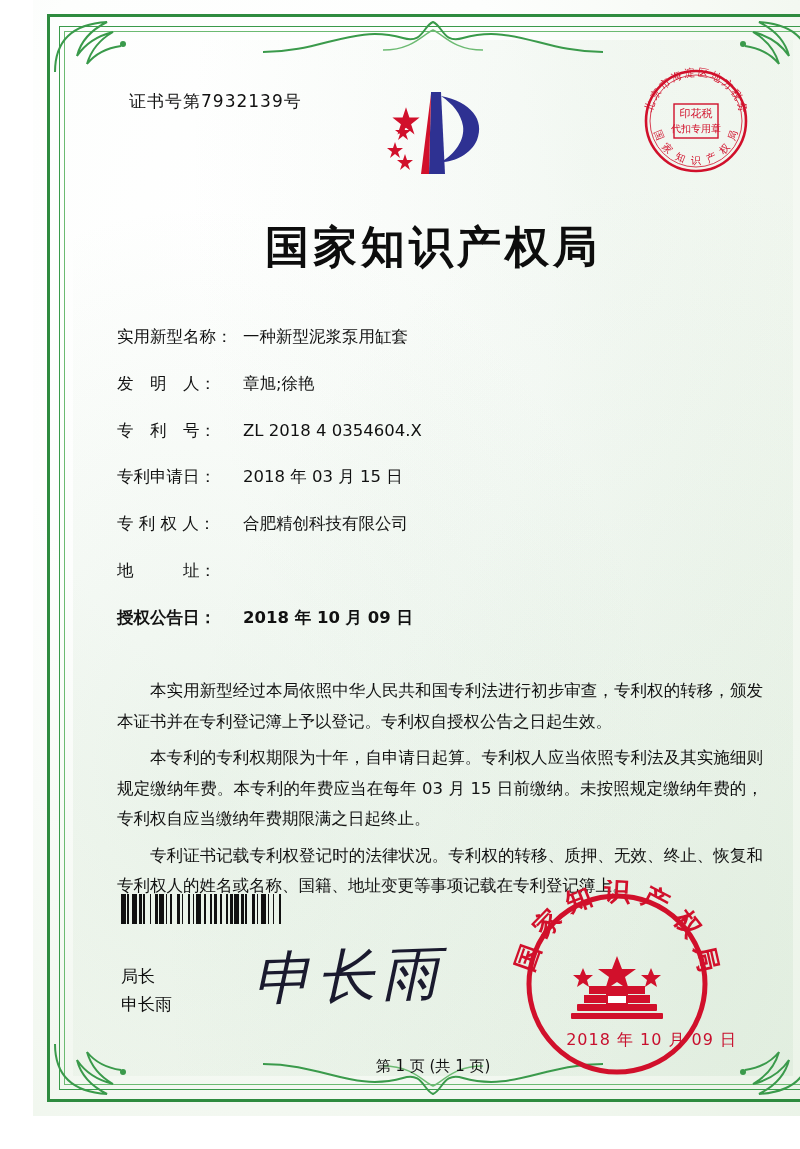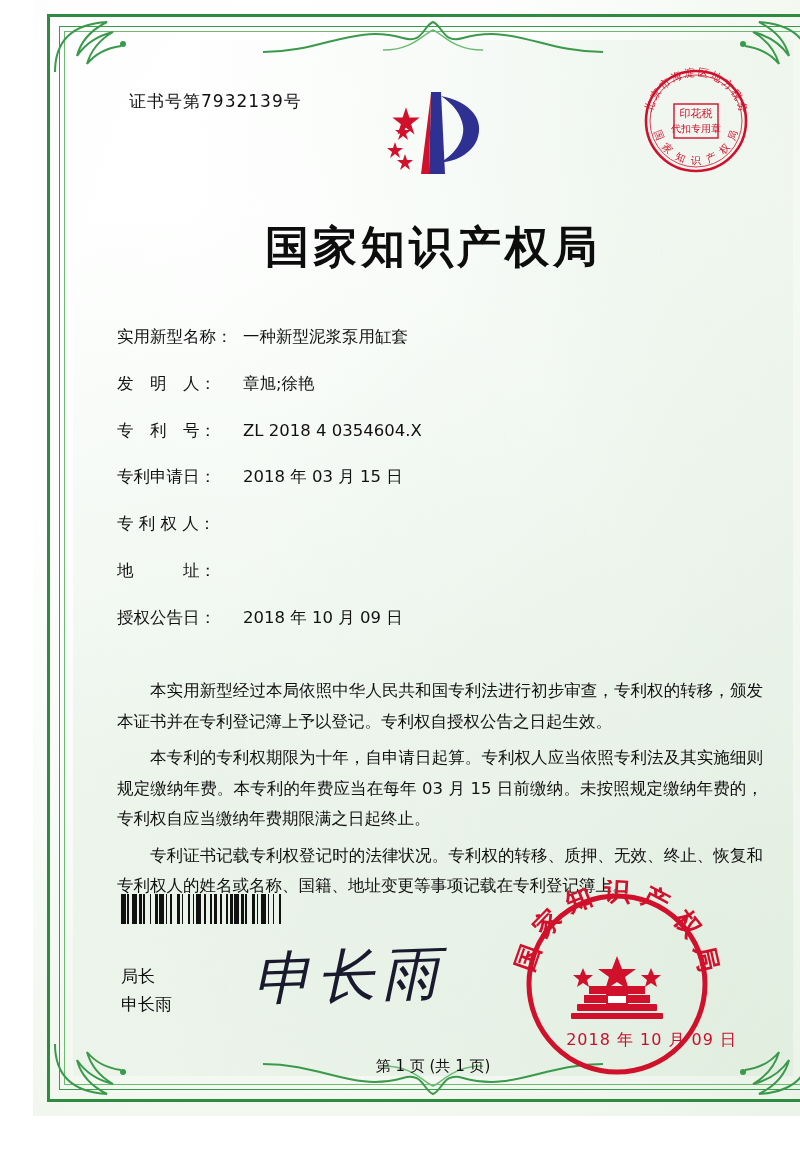--- a/index.html
+++ b/index.html
@@ -134,21 +134,21 @@
   }
   .flabel {
     width: 126px;
     flex: 0 0 126px;
     white-space: pre;
   }
   .fvalue {
     flex: 1 1 auto;
   }
   .fvalue .second-line { display: block; margin-left: 12px; }
-  .frow-split { display: flex; align-items: flex-start; }
+  .frow-split { display: flex; align-items: flex-start; font-weight: bold; }
   .split-left { display: flex; width: 380px; flex: 0 0 380px; }
   .split-right { display: flex; }
   .split-right .flabel { width: 112px; flex: 0 0 112px; }
 
   
   .paras {
     position: absolute;
     left: 84px;
     right: 70px;
     top: 676px;
@@ -324,20 +324,21 @@
     <div class="frow">
       <div class="flabel">专　利　号：</div>
       <div class="fvalue">ZL 2018 4 0354604.X</div>
     </div>
     <div class="frow">
       <div class="flabel">专利申请日：</div>
       <div class="fvalue">2018 年 03 月 15 日</div>
     </div>
     <div class="frow">
       <div class="flabel">专 利 权 人：</div>
+      <div class="fvalue">合肥精创科技有限公司</div>
     </div>
     <div class="frow">
       <div class="flabel">地　　　址：</div>
     </div>
     <div class="frow frow-split">
       <div class="split-left">
         <div class="flabel">授权公告日：</div>
         <div class="fvalue">2018 年 10 月 09 日</div>
       </div>
     </div>

